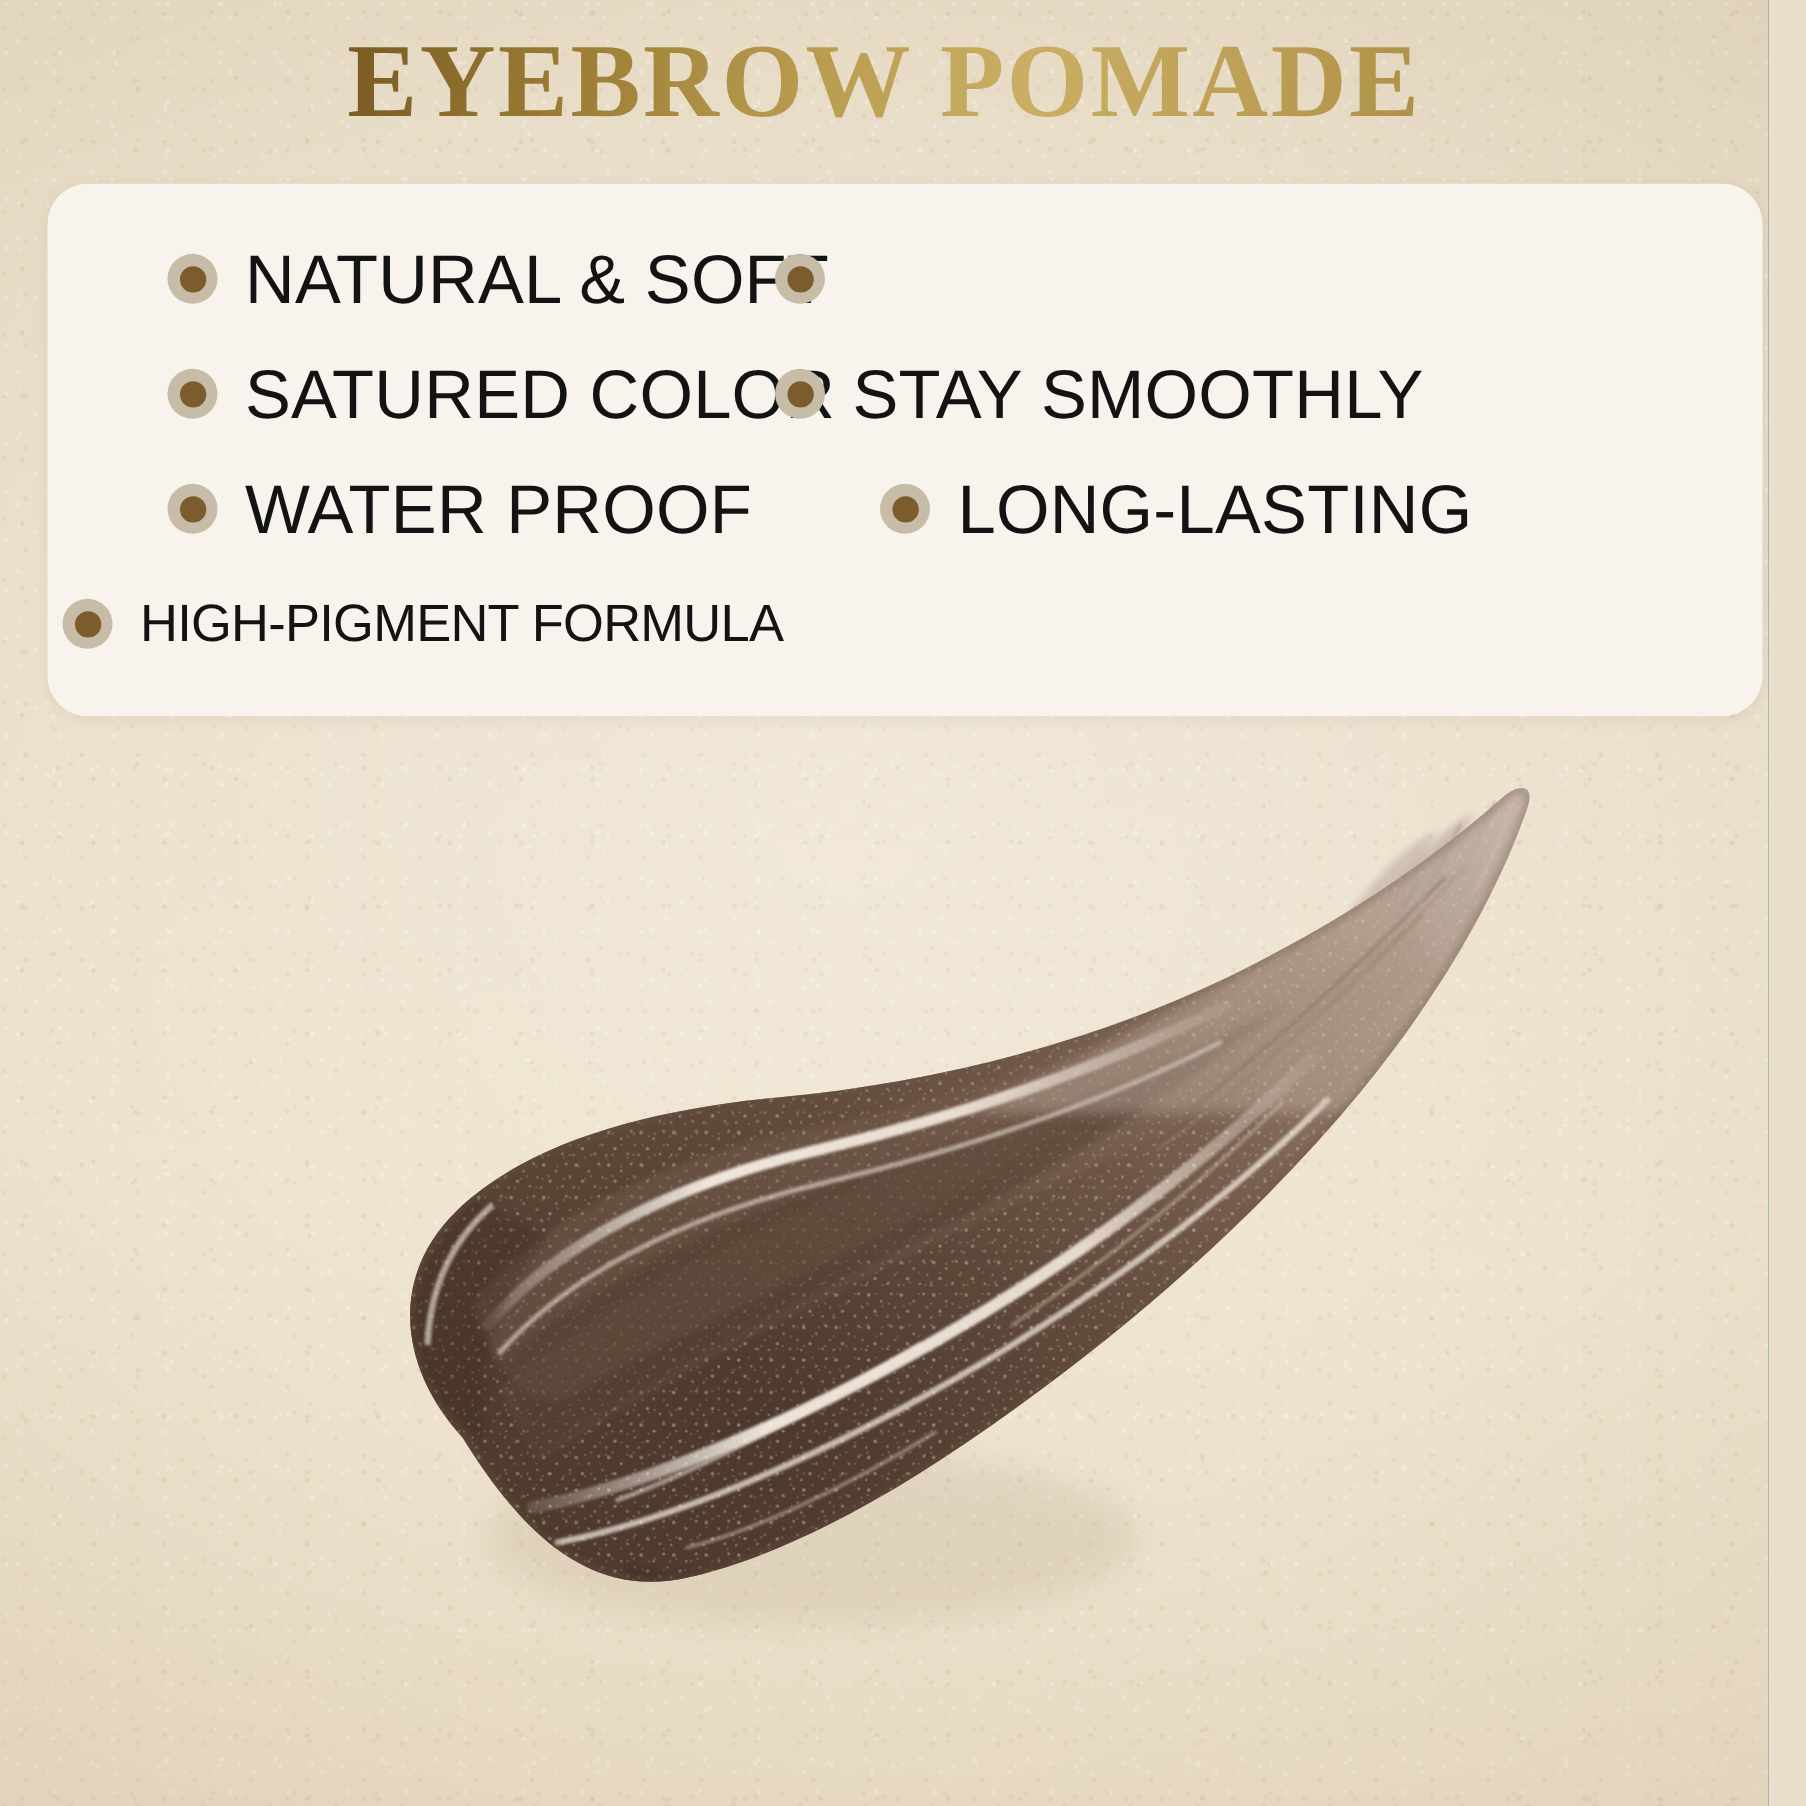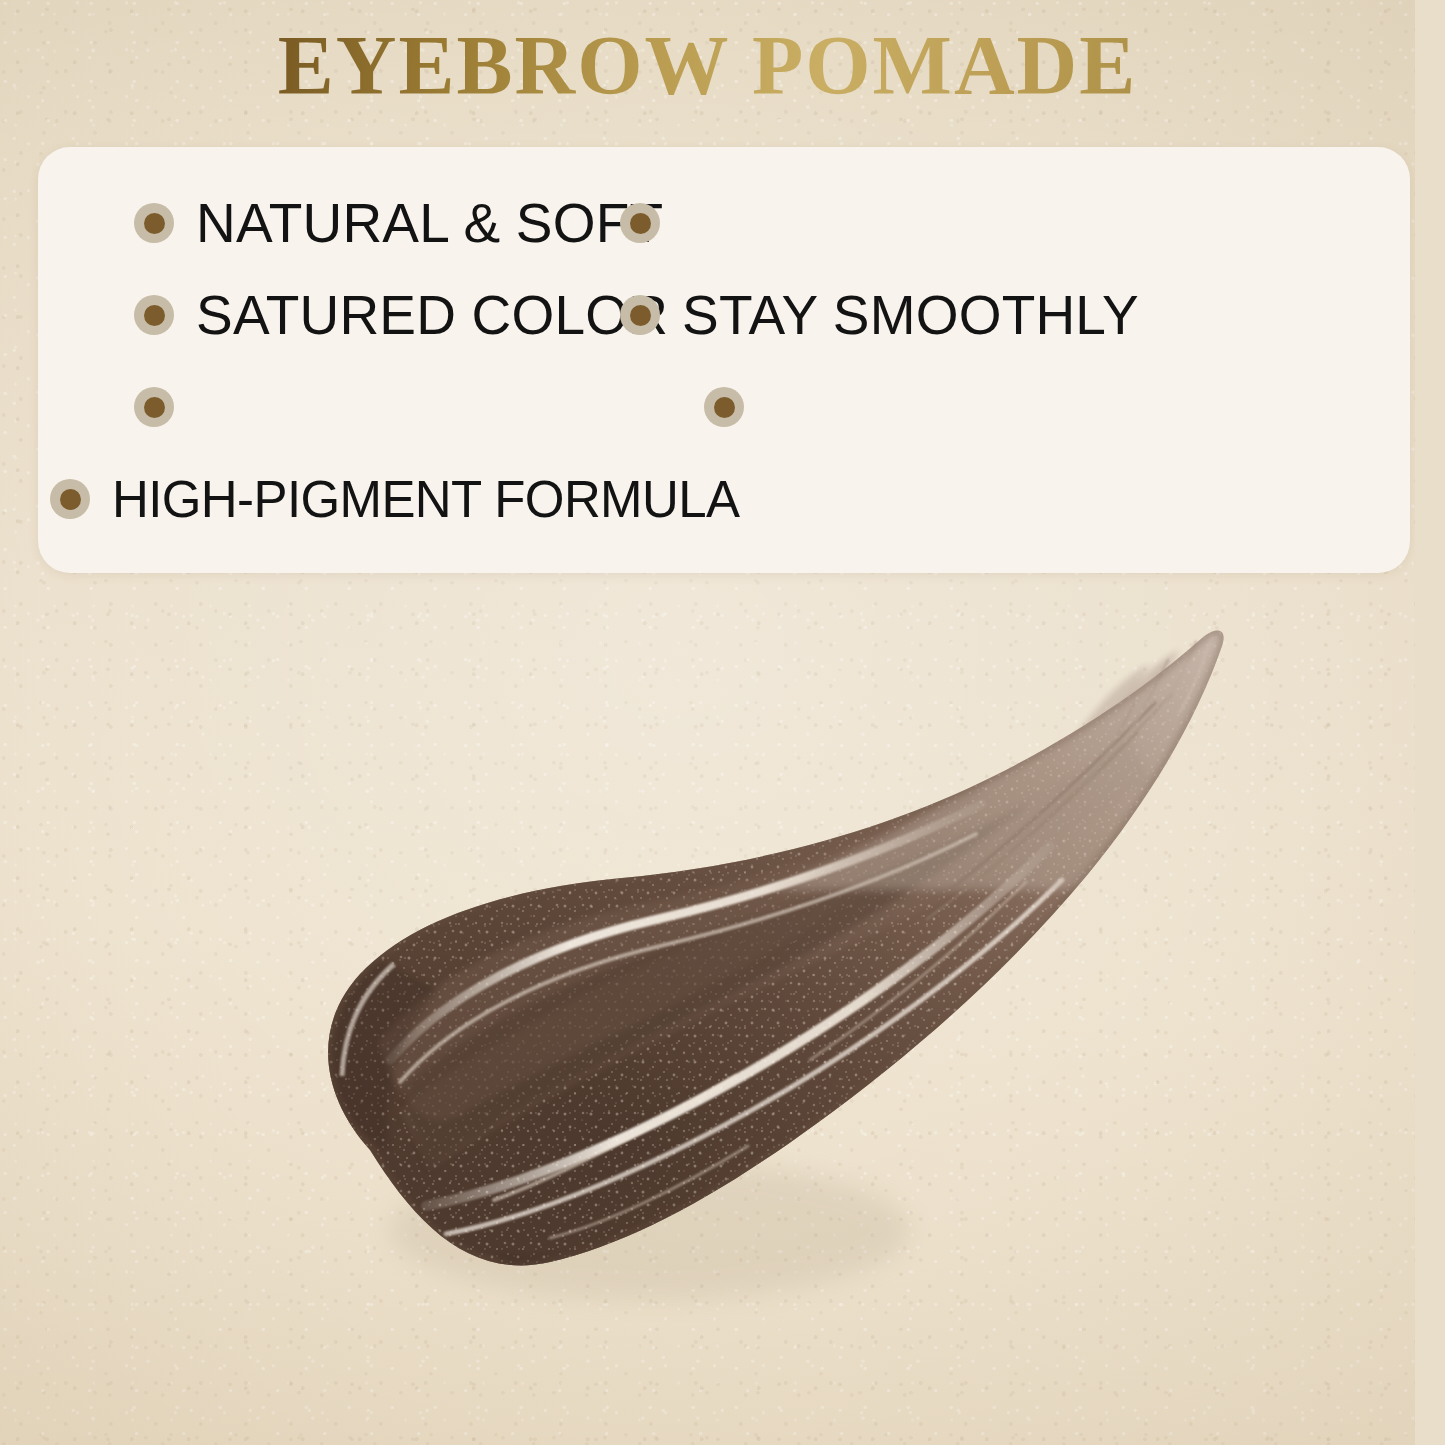--- a/index.html
+++ b/index.html
@@ -133,21 +133,21 @@
   .feature-label {
     font-family: "Liberation Sans", sans-serif;
     font-size: 55px;
     font-weight: 400;
     color: #131313;
     letter-spacing: .2px;
     white-space: nowrap;
     line-height: 1;
   }
   .feature-label.tight {
-    font-size: 51px;
+    font-size: 42px;
     letter-spacing: -.6px;
   }
 
   
   .swatch-wrap {
     position: absolute;
     left: 250px;
     top: 590px;
     width: 1010px;
     height: 820px;
@@ -182,25 +182,27 @@
         <span class="feature-label">SATURED COLOR</span>
       </div>
 
       <div class="feature-item col-right">
         <span class="bullet"></span>
         <span class="feature-label">STAY SMOOTHLY</span>
       </div>
 
       <div class="feature-item col-left">
         <span class="bullet"></span>
+        <span class="feature-label">WATER PROOF</span>
       </div>
 
 
       <div class="feature-item col-left">
         <span class="bullet"></span>
+        <span class="feature-label">LONG-LASTING</span>
       </div>
 
       <div class="feature-item col-right">
         <span class="bullet"></span>
         <span class="feature-label tight">HIGH-PIGMENT FORMULA</span>
       </div>
 
     </div>
   </div>
 

